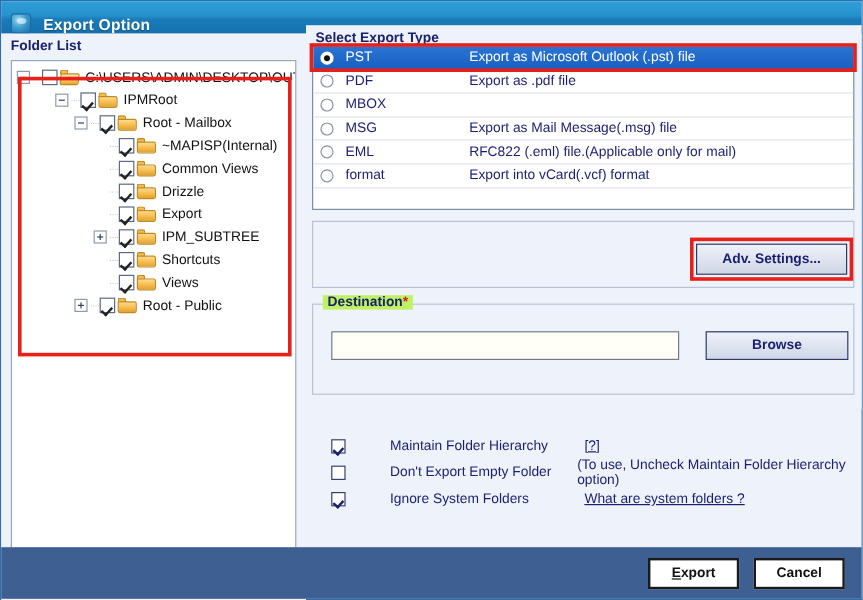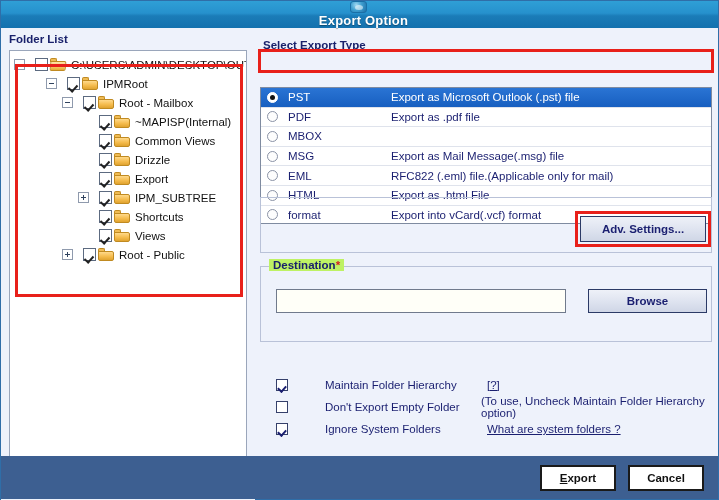--- a/index.html
+++ b/index.html
@@ -13,21 +13,21 @@
     position: relative;
     width: 719px; height: 500px;
     background: #eef2fb;
     border: 1px solid #2f6ea8;
   }
 
   
   .titlebar {
     position: absolute; left: 0; top: 0; width: 717px; height: 27px;
     background: linear-gradient(to bottom, #2f9fd6 0%, #2691cd 45%, #1b7cb8 55%, #1371ae 100%);
-    display: flex; align-items: center; padding-left: 8px; flex-direction: column;
+    display: flex; align-items: flex-end; padding-left: 8px;
   }
   .title-icon {
     width: 17px; height: 17px; margin-right: 10px;
     border-radius: 3px;
     background: radial-gradient(circle at 35% 30%, #9fd8f2 0%, #3f9fd0 45%, #1d6fa8 100%);
     border: 1px solid #1a6fa6;
     position: relative;
   }
   .title-icon::after {
     content: ""; position: absolute; left: 4px; top: 3px;
@@ -132,37 +132,36 @@
     height: 13px; background: #cdcdcd; border: 1px solid #c0c0c0;
     margin-left: 1px;
   }
   .sb-track { flex: 1; height: 16px; display: flex; align-items: center; }
 
   
   .redbox { position: absolute; border: 3px solid #e8201a; pointer-events: none; }
 
   
   .right-pane {
-    position: absolute; left: 254px; top: 33px; width: 463px; height: 320px;
+    position: absolute; left: 254px; top: 20px; width: 463px; height: 320px;
     background: #eef2fb;
   }
   .groupbox {
     position: absolute; border: 1px solid #b9c2d8; background: transparent;
   }
   .gb-title {
     position: absolute; top: -8px; left: 8px; padding: 0 4px;
     background: #bef264; font-size: 11.5px; font-weight: bold; color: #19216b;
   }
   .gb-title .req { color: #d42020; }
 
   .type-list {
     position: absolute; left: 5px; top: 17px; width: 452px; height: 137px;
     background: #ffffff; border: 1px solid #7f8ba0;
     overflow: hidden;
-    margin-top: 36px;
   }
   .type-row {
     display: flex; align-items: center; height: 19.6px;
     border-bottom: 1px solid #dfe3ec;
     font-size: 11.5px; color: #1a1f70; padding-left: 6px;
   }
   .type-row.selected {
     background: linear-gradient(to bottom, #2a74d4 0%, #175fc0 100%);
     color: #ffffff;
   }
@@ -395,25 +394,20 @@
         </div>
         <div class="type-row">
           <span class="radio"></span>
           <span class="type-name">MSG</span>
           <span class="type-desc">Export as Mail Message(.msg) file</span>
         </div>
         <div class="type-row">
           <span class="radio"></span>
           <span class="type-name">EML</span>
           <span class="type-desc">RFC822 (.eml) file.(Applicable only for mail)</span>
-        </div>
-        <div class="type-row">
-          <span class="radio"></span>
-          <span class="type-name">HTML</span>
-          <span class="type-desc">Export as .html File</span>
         </div>
         <div class="type-row">
           <span class="radio"></span>
           <span class="type-name">format</span>
           <span class="type-desc">Export into vCard(.vcf) format</span>
         </div>
       </div>
     <div class="redbox" style="left:3px; top:15px; width:456px; height:24px;"></div>
 
     <div class="groupbox" style="left:5px; top:163px; width:452px; height:56px;"></div>

